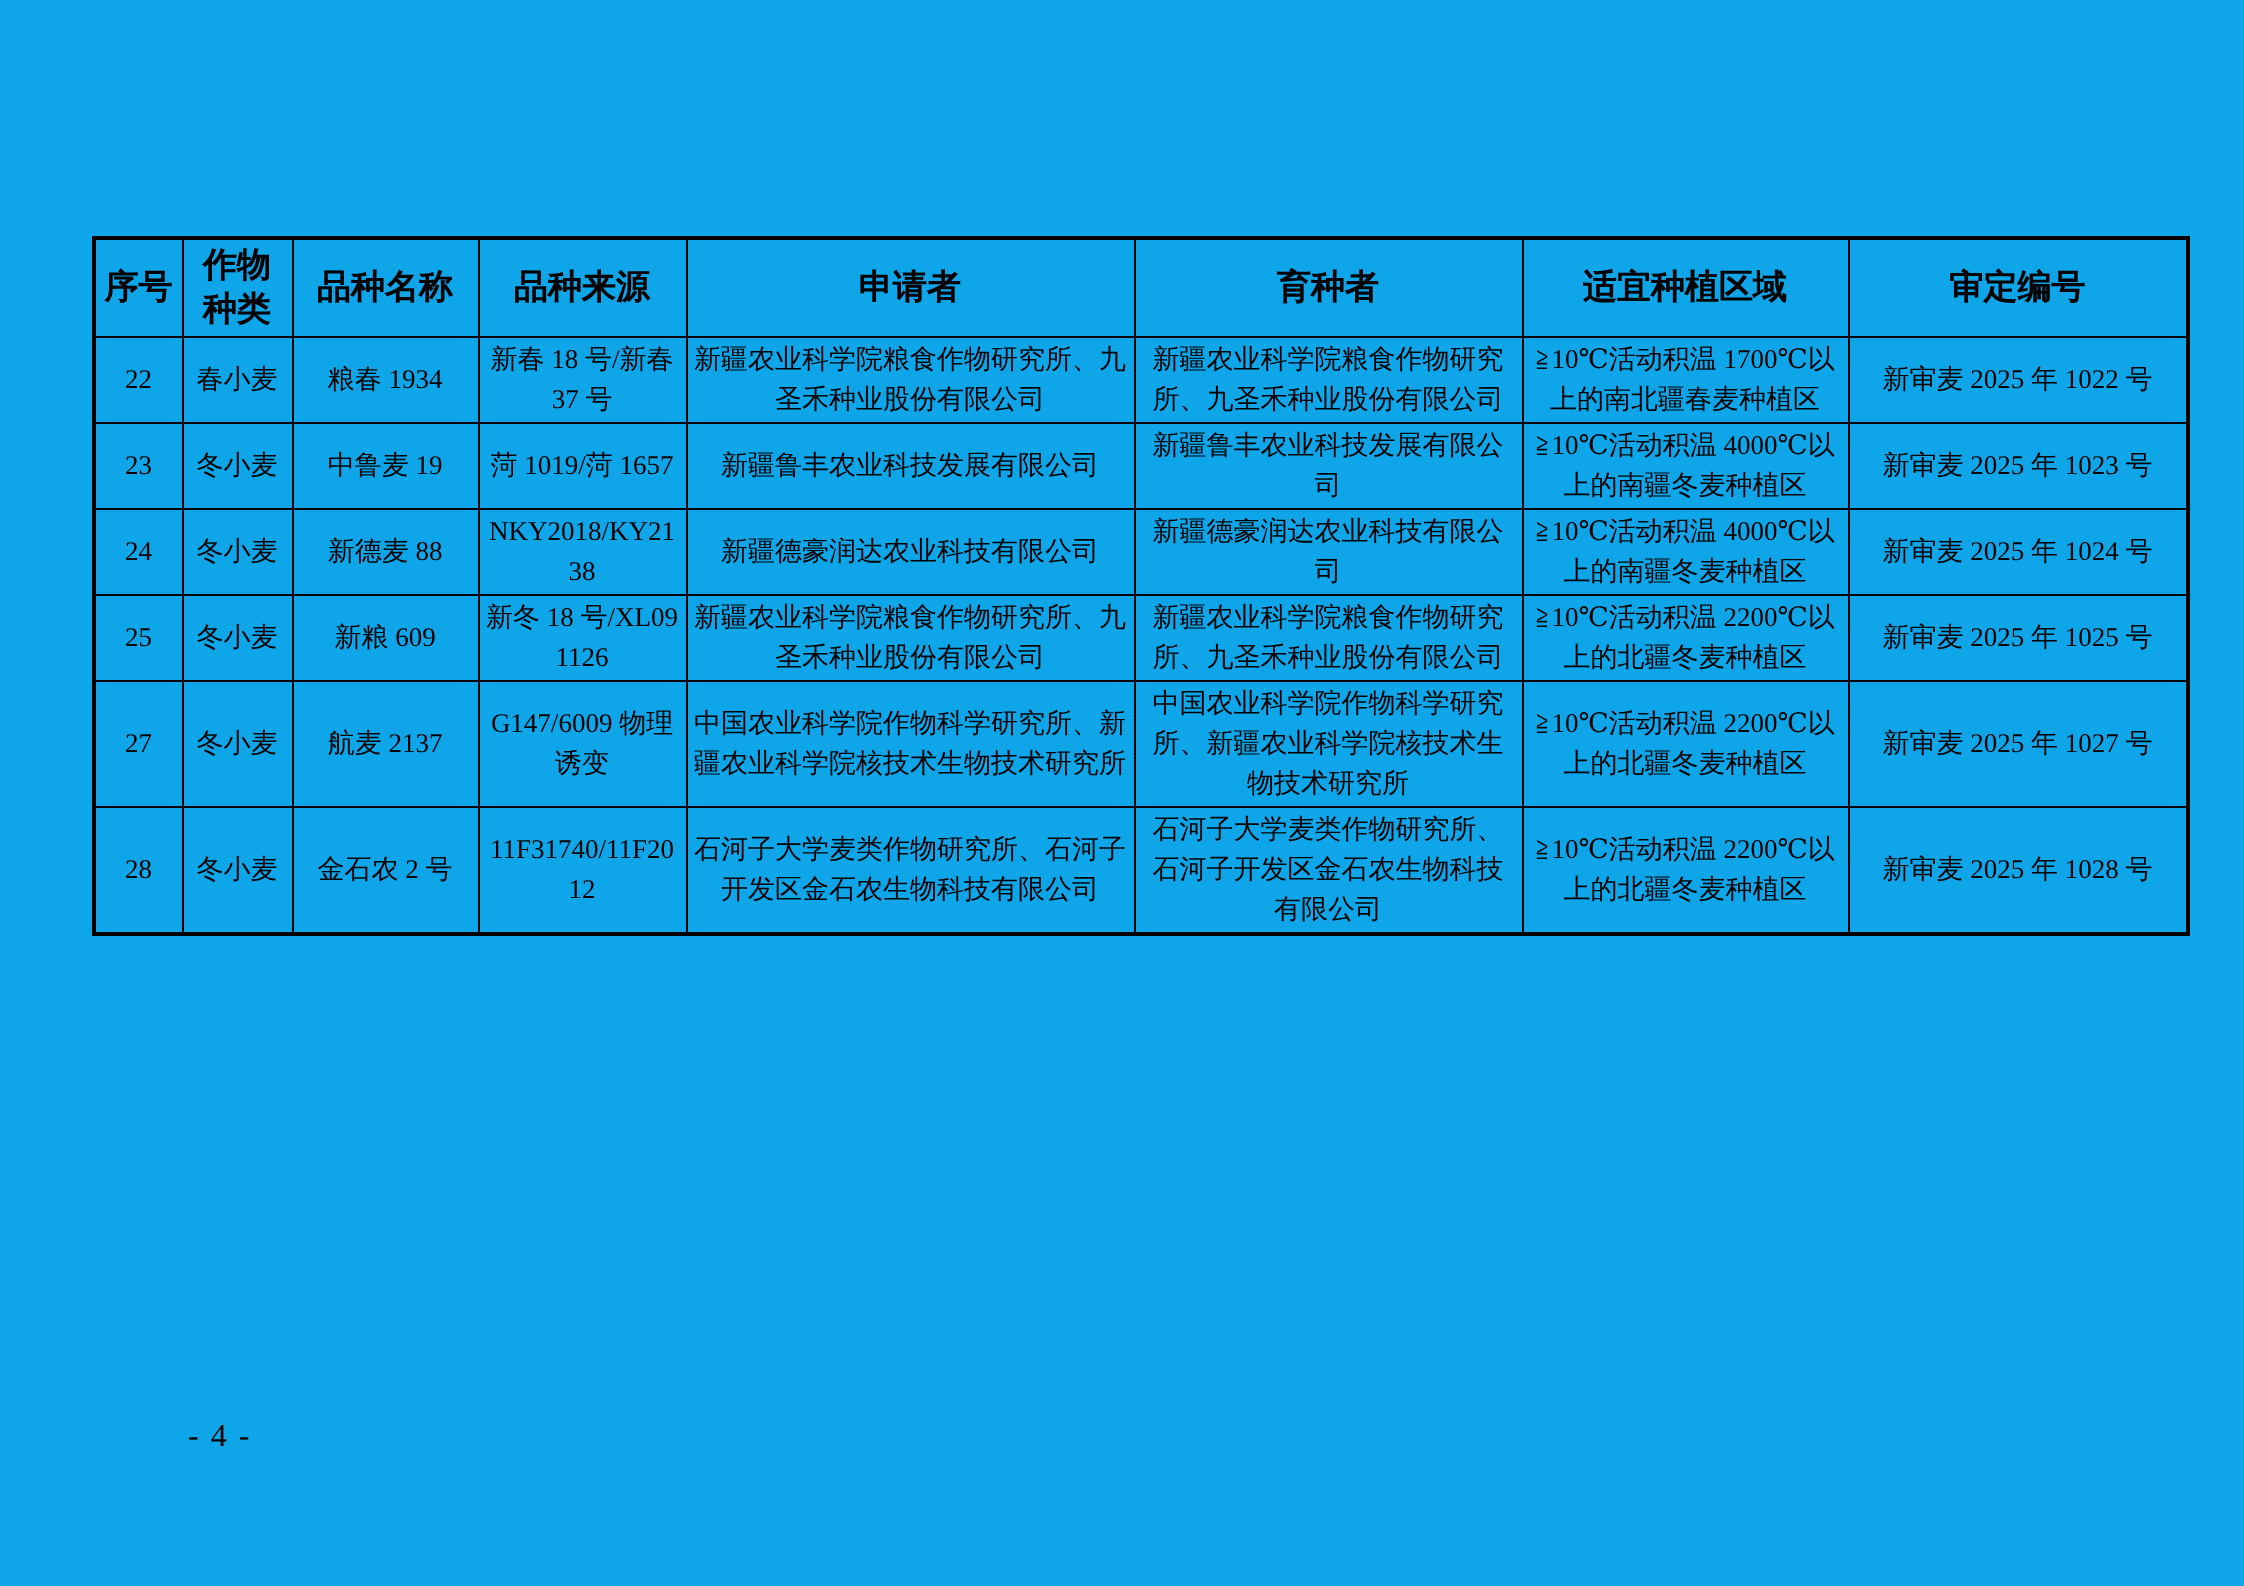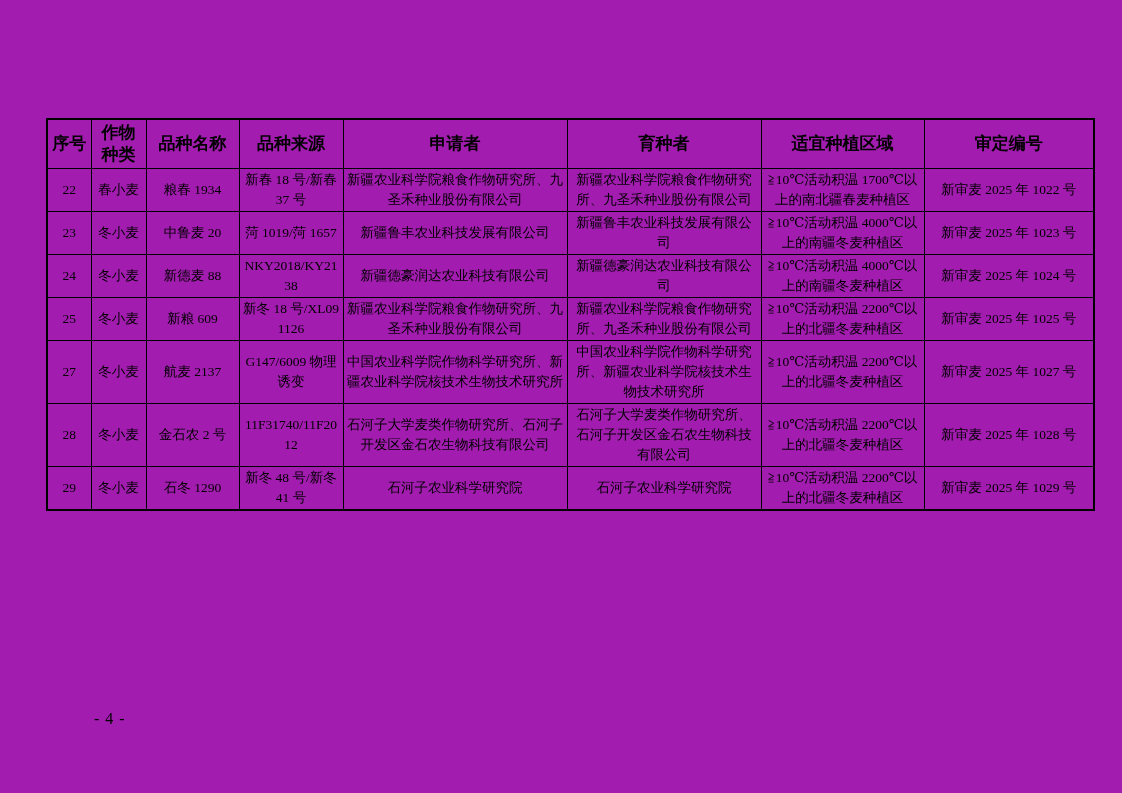--- a/index.html
+++ b/index.html
@@ -14,21 +14,21 @@
     font-family: "Liberation Serif", "DejaVu Serif", serif;
     position: relative;
     overflow: hidden;
   }
   .page {
     position: absolute;
     left: 0;
     top: 0;
     width: 1122px;
     height: 793px;
-    background: #a21caf;
+    background: #0ea5e9;
   }
   table.approval {
     position: absolute;
     left: 46px;
     top: 118px;
     width: 1047px;
     border-collapse: collapse;
     table-layout: fixed;
     border: 2px solid #000000;
   }
@@ -95,21 +95,21 @@
           <td>粮春 1934</td>
           <td>新春 18 号/新春 37 号</td>
           <td>新疆农业科学院粮食作物研究所、九圣禾种业股份有限公司</td>
           <td>新疆农业科学院粮食作物研究所、九圣禾种业股份有限公司</td>
           <td>≧10℃活动积温 1700℃以上的南北疆春麦种植区</td>
           <td>新审麦 2025 年 1022 号</td>
         </tr>
         <tr>
           <td>23</td>
           <td>冬小麦</td>
-          <td>中鲁麦 20</td>
+          <td>中鲁麦 19</td>
           <td>菏 1019/菏 1657</td>
           <td>新疆鲁丰农业科技发展有限公司</td>
           <td>新疆鲁丰农业科技发展有限公司</td>
           <td>≧10℃活动积温 4000℃以上的南疆冬麦种植区</td>
           <td>新审麦 2025 年 1023 号</td>
         </tr>
         <tr>
           <td>24</td>
           <td>冬小麦</td>
           <td>新德麦 88</td>
@@ -142,28 +142,18 @@
         <tr>
           <td>28</td>
           <td>冬小麦</td>
           <td>金石农 2 号</td>
           <td>11F31740/11F2012</td>
           <td>石河子大学麦类作物研究所、石河子开发区金石农生物科技有限公司</td>
           <td>石河子大学麦类作物研究所、石河子开发区金石农生物科技有限公司</td>
           <td>≧10℃活动积温 2200℃以上的北疆冬麦种植区</td>
           <td>新审麦 2025 年 1028 号</td>
         </tr>
-        <tr>
-          <td>29</td>
-          <td>冬小麦</td>
-          <td>石冬 1290</td>
-          <td>新冬 48 号/新冬 41 号</td>
-          <td>石河子农业科学研究院</td>
-          <td>石河子农业科学研究院</td>
-          <td>≧10℃活动积温 2200℃以上的北疆冬麦种植区</td>
-          <td>新审麦 2025 年 1029 号</td>
-        </tr>
       </tbody>
   </table>
 
   <div class="page-number">- 4 -</div>
 
 </div>
 
 </body></html>

